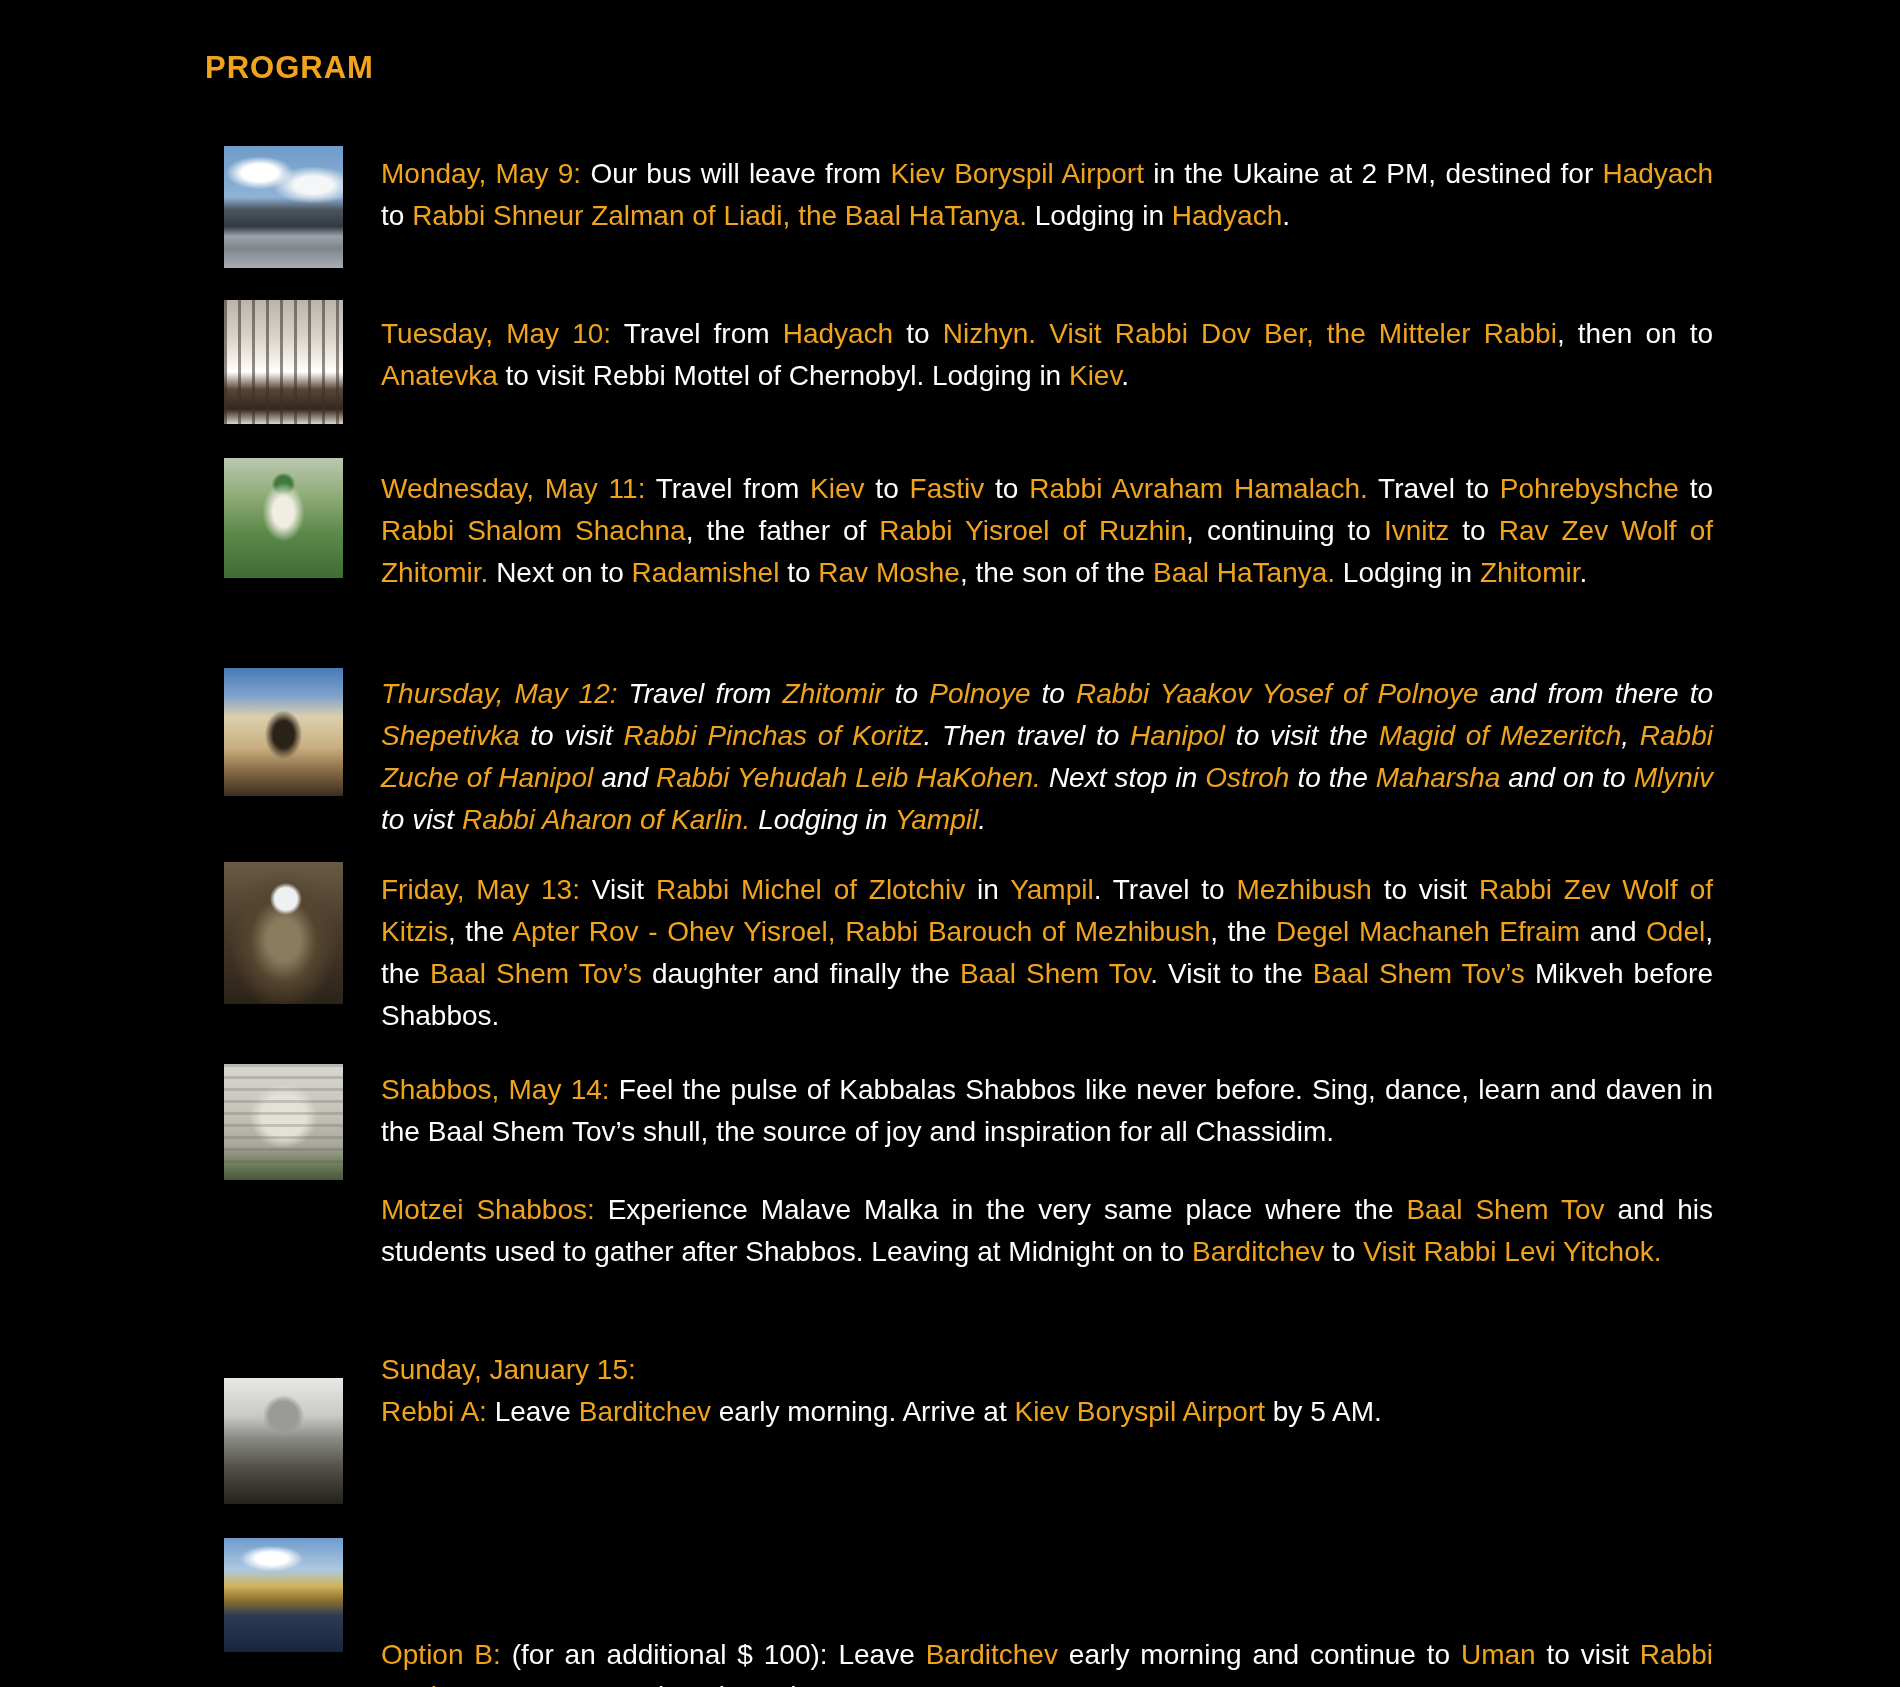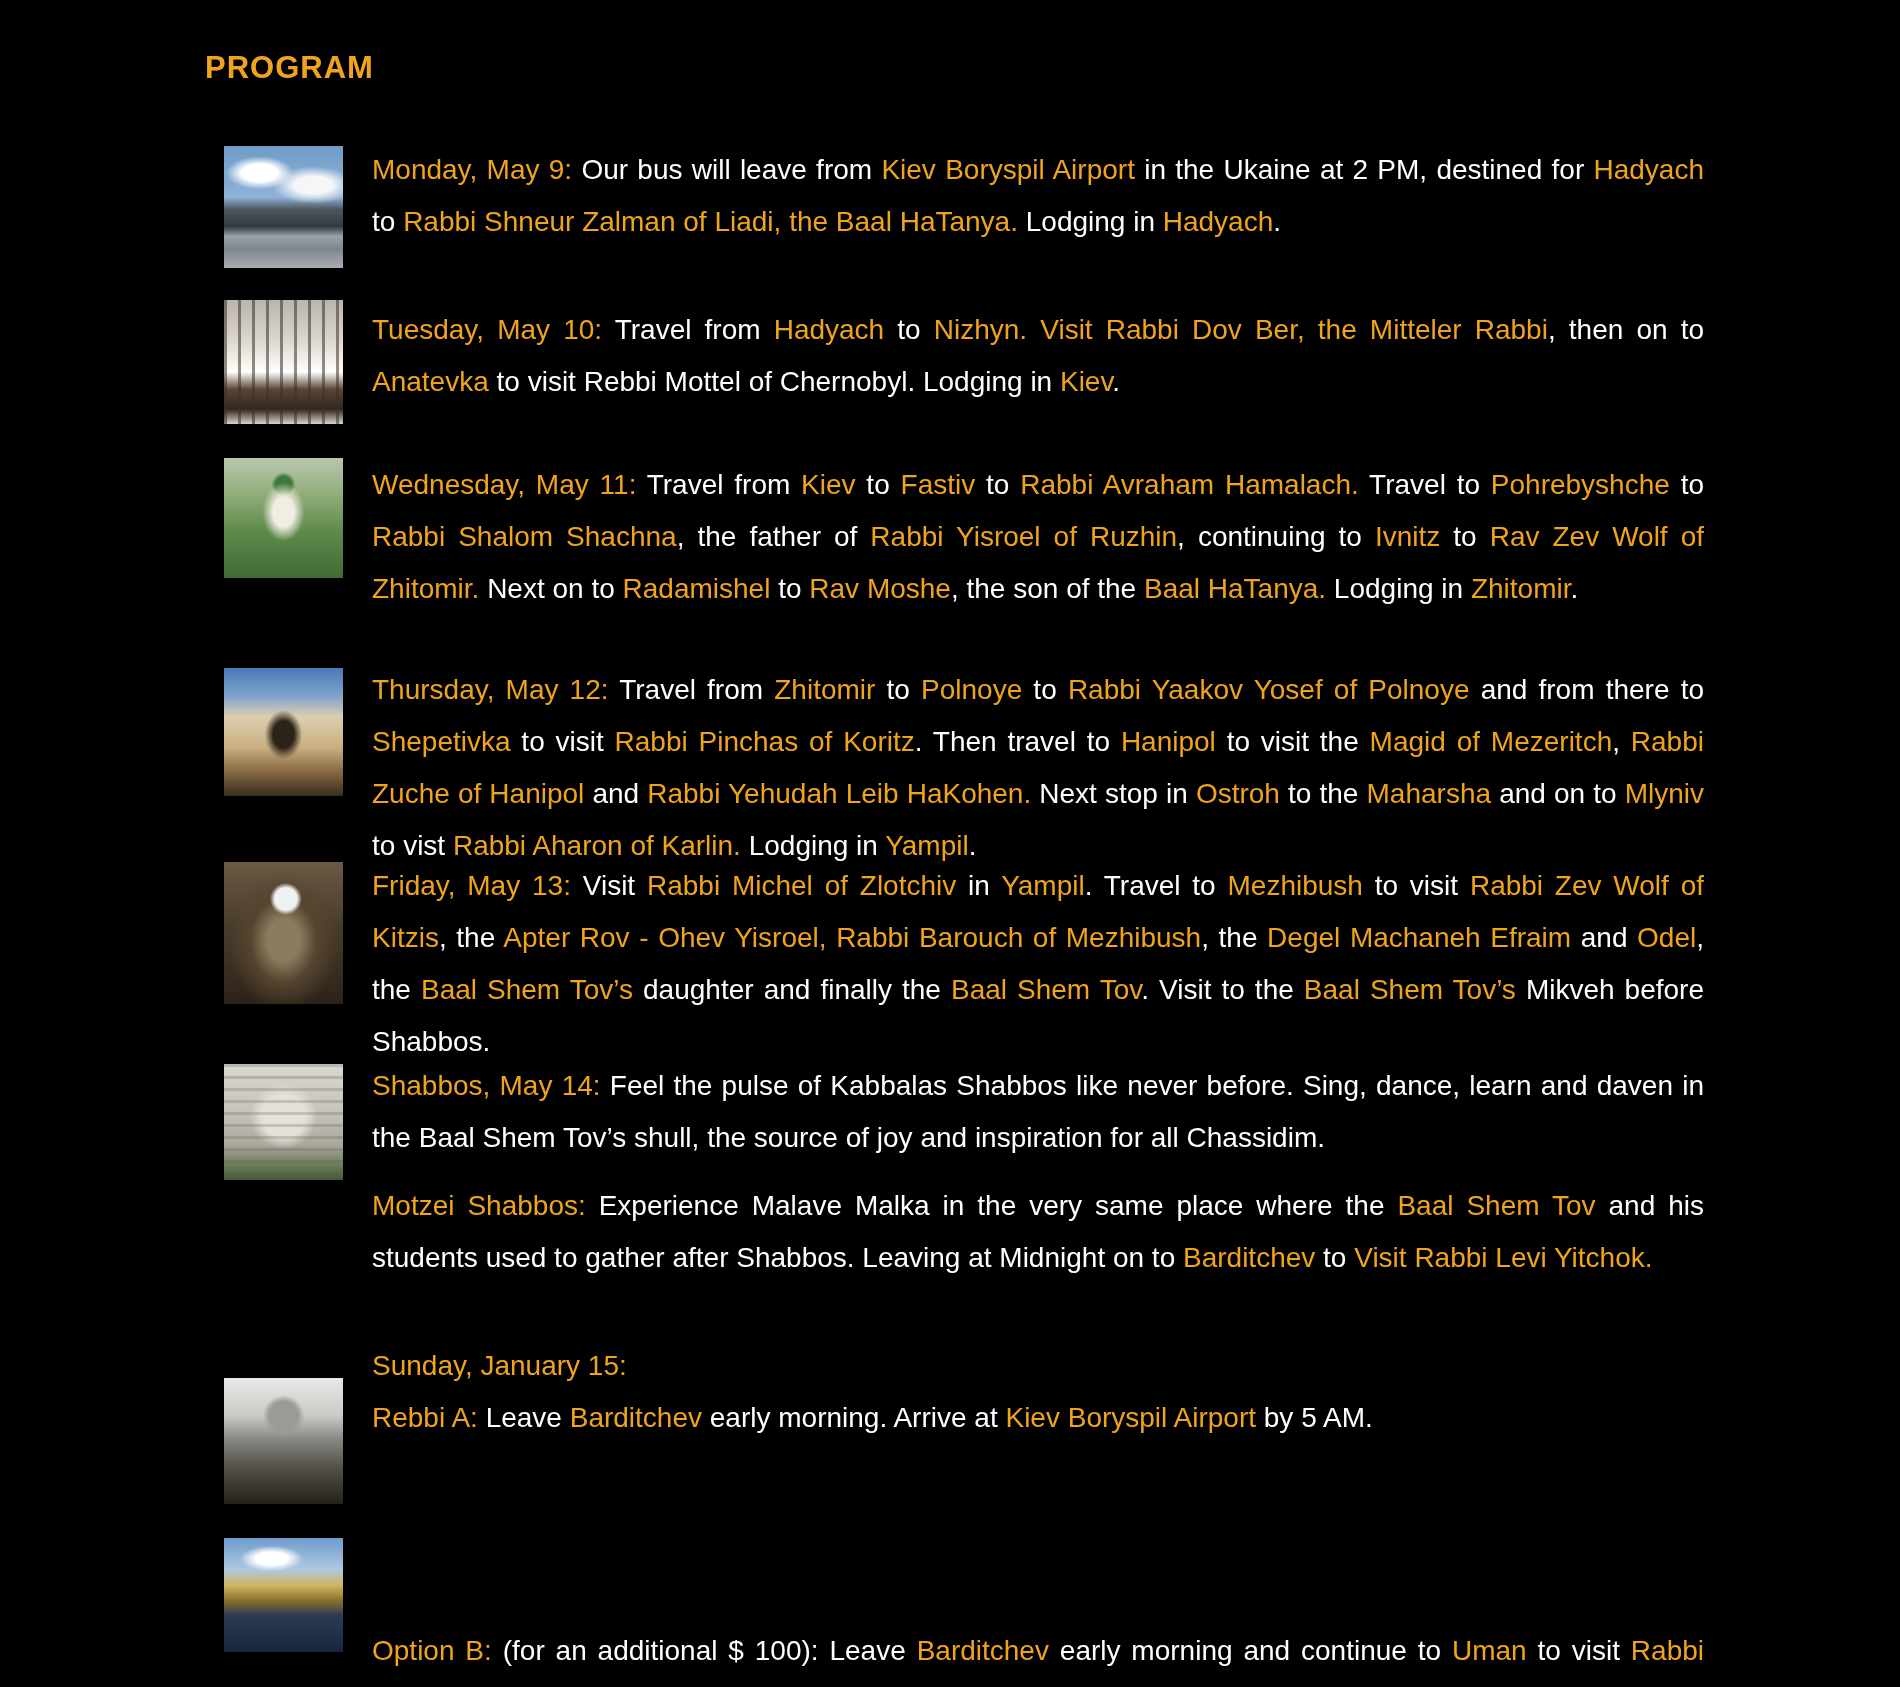--- a/index.html
+++ b/index.html
@@ -24,41 +24,41 @@
     margin: 0;
     font-size: 31px;
     font-weight: bold;
     letter-spacing: 1px;
     color: #f0a41e;
   }
   .entry {
     position: absolute;
     left: 372px;
     width: 1332px;
-    margin: 0;
+    margin: 9px;
     font-size: 28px;
-    line-height: 52px;
+    line-height: 42px;
     color: #ffffff;
     text-align: justify;
     text-align-last: left;
   }
   .entry .accent { color: #f0a41e; }
   .entry .body-text { color: #ffffff; }
 
   .thumb {
     position: absolute;
     left: 224px;
     width: 119px;
     background-color: #333;
   }
   
   .entry-monday   { top: 144px; }
   .entry-tuesday  { top: 304px; }
   .entry-wednesday{ top: 459px; }
-  .entry-thursday { top: 664px; }
+  .entry-thursday { top: 664px; font-style: italic; }
   .entry-friday   { top: 860px; }
   .entry-shabbos  { top: 1060px; }
   .entry-motzei   { top: 1180px; }
   .entry-sunday   { top: 1340px; }
   .entry-optionb  { top: 1625px; }
 
   
   .thumb-monday {
     top: 146px; height: 122px;
     background:

